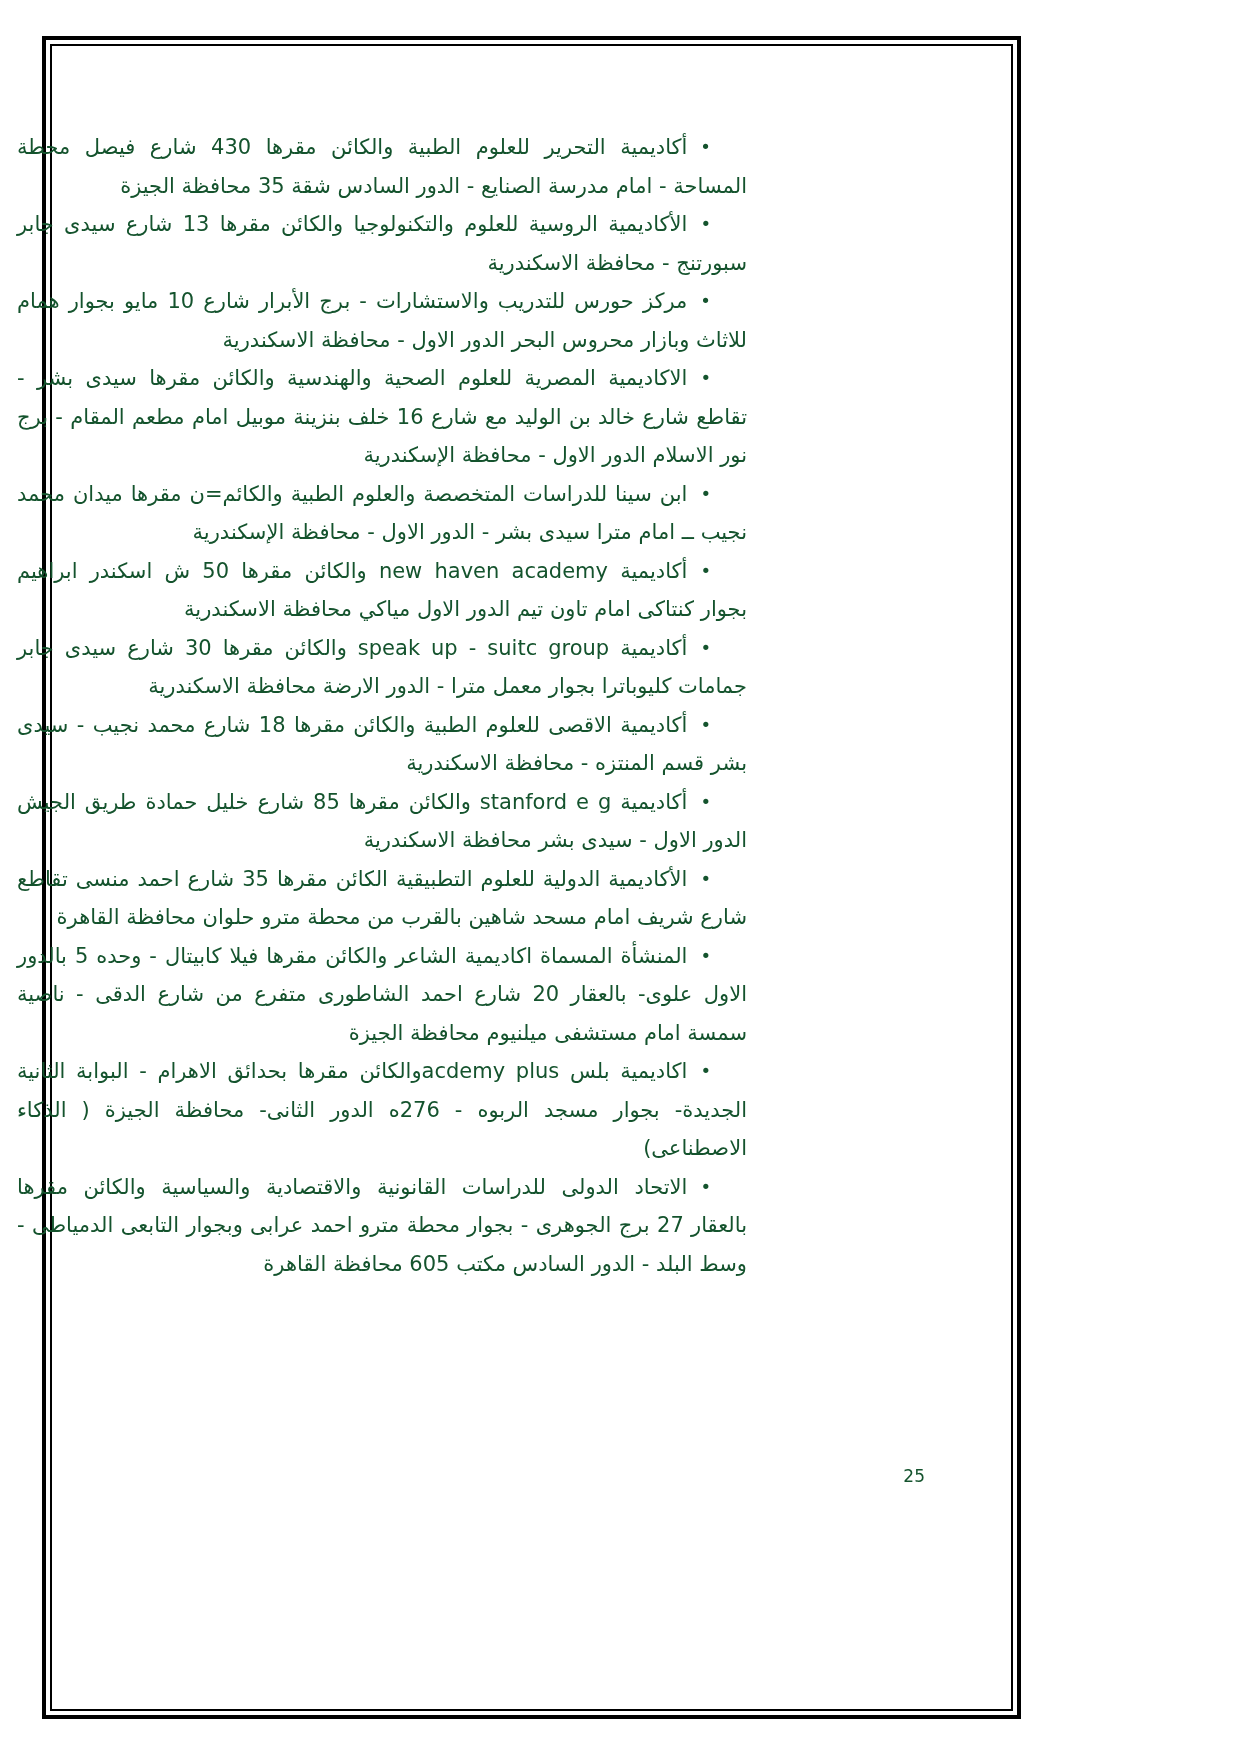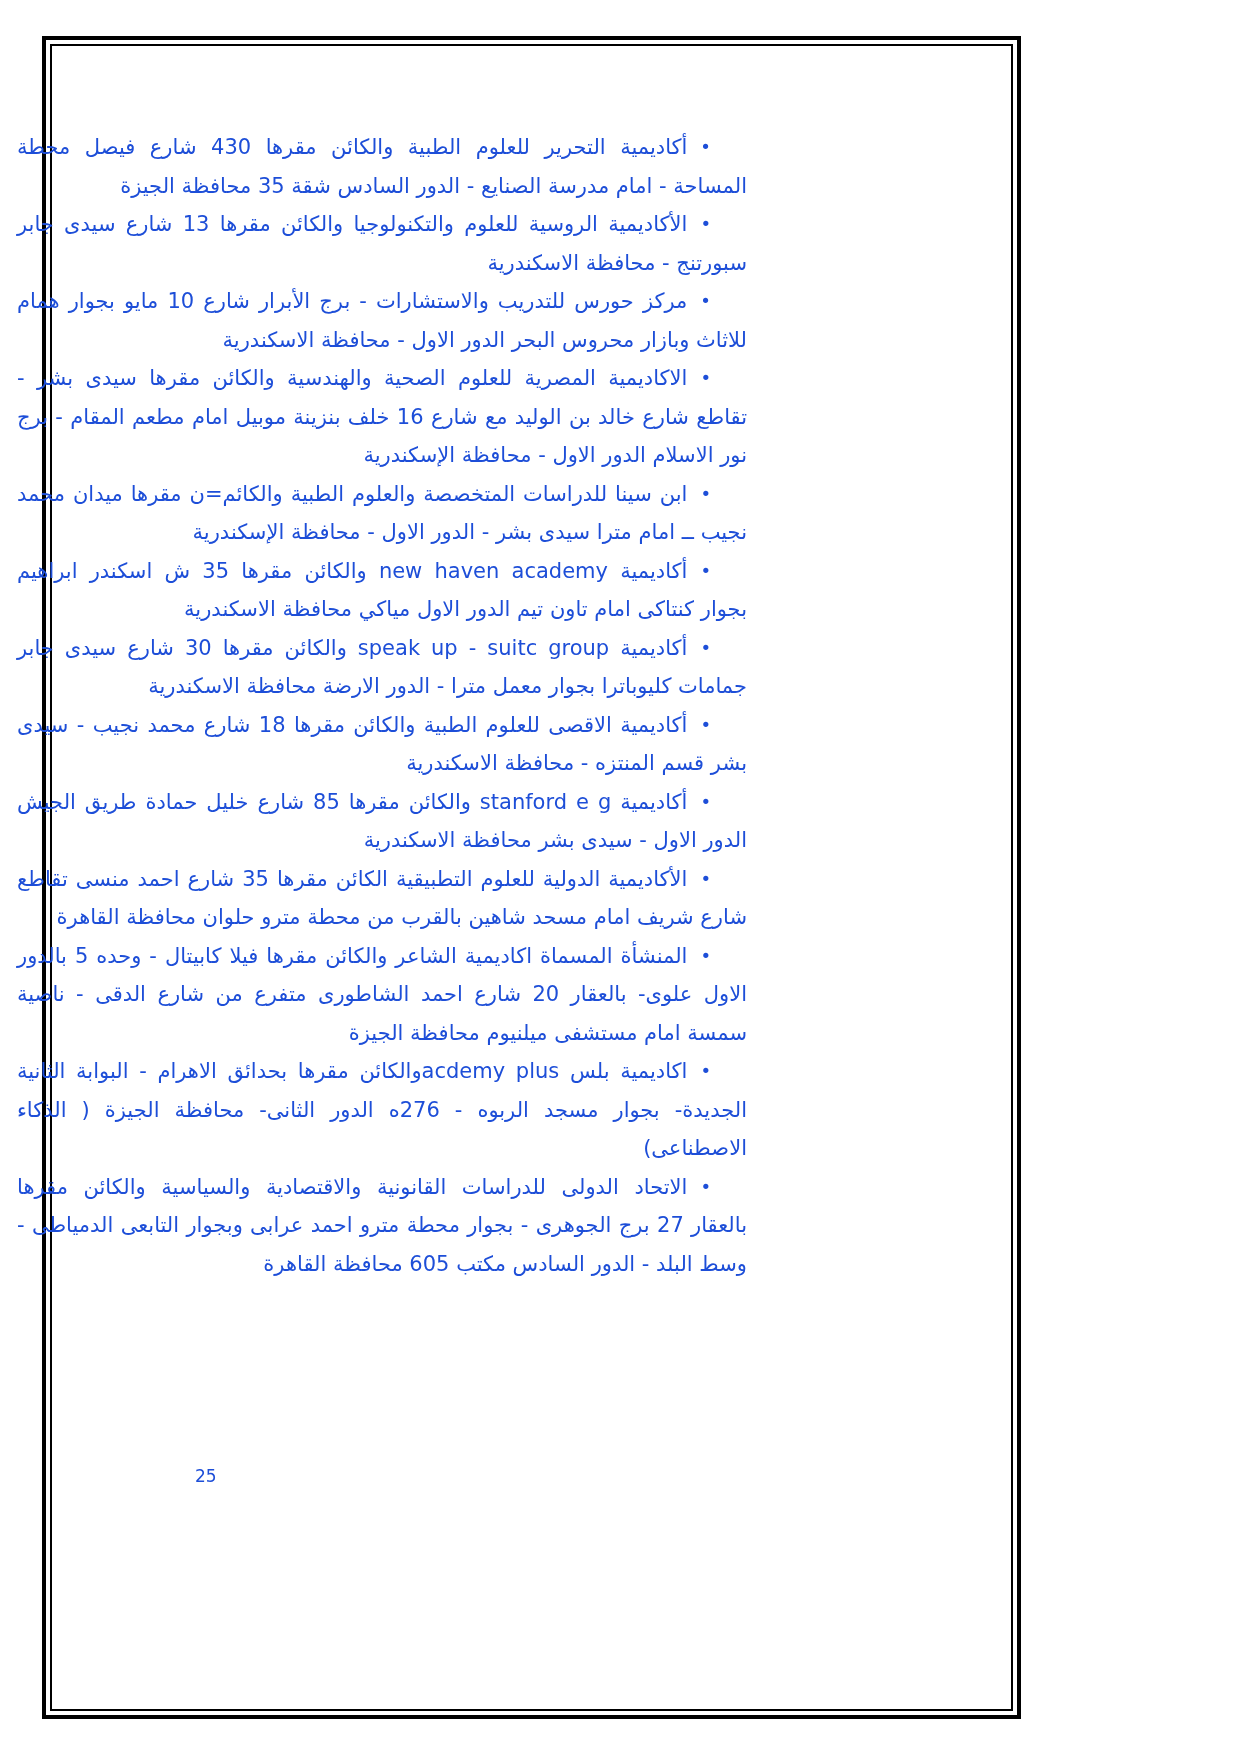--- a/index.html
+++ b/index.html
@@ -6,21 +6,21 @@
     margin: 0;
     padding: 0;
     background: #ffffff;
   }
   .page {
     position: relative;
     width: 1063px;
     height: 1755px;
     background: #ffffff;
     font-family: "DejaVu Sans", sans-serif;
-    color: #1d4ed8;
+    color: #14532d;
     overflow: hidden;
   }
   .border-outer {
     position: absolute;
     left: 42px;
     right: 42px;
     top: 36px;
     bottom: 36px;
     border: 4px solid #000000;
   }
@@ -48,40 +48,40 @@
     display: inline-block;
     margin-left: 13px;
     font-size: 18px;
     vertical-align: 1px;
   }
   .page-number {
     position: absolute;
     top: 1466px;
     left: 195px;
     width: 730px;
-    text-align: left;
+    text-align: right;
     font-size: 17px;
     direction: ltr;
   }
 </style>
 </head>
 <body>
 
 <div class="page">
   <div class="border-outer">
     <div class="border-inner"></div>
   </div>
 
   <div class="content">
     <div class="item"><span class="bullet">•</span><span class="item-text">أكاديمية التحرير للعلوم الطبية والكائن مقرها 430 شارع فيصل محطة المساحة - امام مدرسة الصنايع - الدور السادس شقة 35 محافظة الجيزة</span></div>
     <div class="item"><span class="bullet">•</span><span class="item-text">الأكاديمية الروسية للعلوم والتكنولوجيا والكائن مقرها 13 شارع سيدى جابر سبورتنج - محافظة الاسكندرية</span></div>
     <div class="item"><span class="bullet">•</span><span class="item-text">مركز حورس للتدريب والاستشارات - برج الأبرار شارع 10 مايو بجوار همام للاثاث وبازار محروس البحر الدور الاول - محافظة الاسكندرية</span></div>
     <div class="item"><span class="bullet">•</span><span class="item-text">الاكاديمية المصرية للعلوم الصحية والهندسية والكائن مقرها سيدى بشر - تقاطع شارع خالد بن الوليد مع شارع 16 خلف بنزينة موبيل امام مطعم المقام - برج نور الاسلام الدور الاول - محافظة الإسكندرية</span></div>
     <div class="item"><span class="bullet">•</span><span class="item-text">ابن سينا للدراسات المتخصصة والعلوم الطبية والكائم=ن مقرها ميدان محمد نجيب ــ امام مترا سيدى بشر - الدور الاول - محافظة الإسكندرية</span></div>
-    <div class="item"><span class="bullet">•</span><span class="item-text">أكاديمية new haven academy والكائن مقرها 35 ش اسكندر ابراهيم بجوار كنتاكى امام تاون تيم الدور الاول مياكي محافظة الاسكندرية</span></div>
+    <div class="item"><span class="bullet">•</span><span class="item-text">أكاديمية new haven academy والكائن مقرها 50 ش اسكندر ابراهيم بجوار كنتاكى امام تاون تيم الدور الاول مياكي محافظة الاسكندرية</span></div>
     <div class="item"><span class="bullet">•</span><span class="item-text">أكاديمية speak up - suitc group والكائن مقرها 30 شارع سيدى جابر جمامات كليوباترا بجوار معمل مترا - الدور الارضة محافظة الاسكندرية</span></div>
     <div class="item"><span class="bullet">•</span><span class="item-text">أكاديمية الاقصى للعلوم الطبية والكائن مقرها 18 شارع محمد نجيب - سيدى بشر قسم المنتزه - محافظة الاسكندرية</span></div>
     <div class="item"><span class="bullet">•</span><span class="item-text">أكاديمية stanford e g والكائن مقرها 85 شارع خليل حمادة طريق الجيش الدور الاول - سيدى بشر محافظة الاسكندرية</span></div>
     <div class="item"><span class="bullet">•</span><span class="item-text">الأكاديمية الدولية للعلوم التطبيقية الكائن مقرها 35 شارع احمد منسى تقاطع شارع شريف امام مسحد شاهين بالقرب من محطة مترو حلوان محافظة القاهرة</span></div>
     <div class="item"><span class="bullet">•</span><span class="item-text">المنشأة المسماة اكاديمية الشاعر والكائن مقرها فيلا كابيتال - وحده 5 بالدور الاول علوى- بالعقار 20 شارع احمد الشاطورى متفرع من شارع الدقى - ناصية سمسة امام مستشفى ميلنيوم محافظة الجيزة</span></div>
     <div class="item"><span class="bullet">•</span><span class="item-text">اكاديمية بلس acdemy plusوالكائن مقرها بحدائق الاهرام - البوابة الثانية الجديدة- بجوار مسجد الربوه - 276ه الدور الثانى- محافظة الجيزة ( الذكاء الاصطناعى)</span></div>
     <div class="item"><span class="bullet">•</span><span class="item-text">الاتحاد الدولى للدراسات القانونية والاقتصادية والسياسية والكائن مقرها بالعقار 27 برج الجوهرى - بجوار محطة مترو احمد عرابى وبجوار التابعى الدمياطى - وسط البلد - الدور السادس مكتب 605 محافظة القاهرة</span></div>
   </div>
 
   <div class="page-number">25</div>

